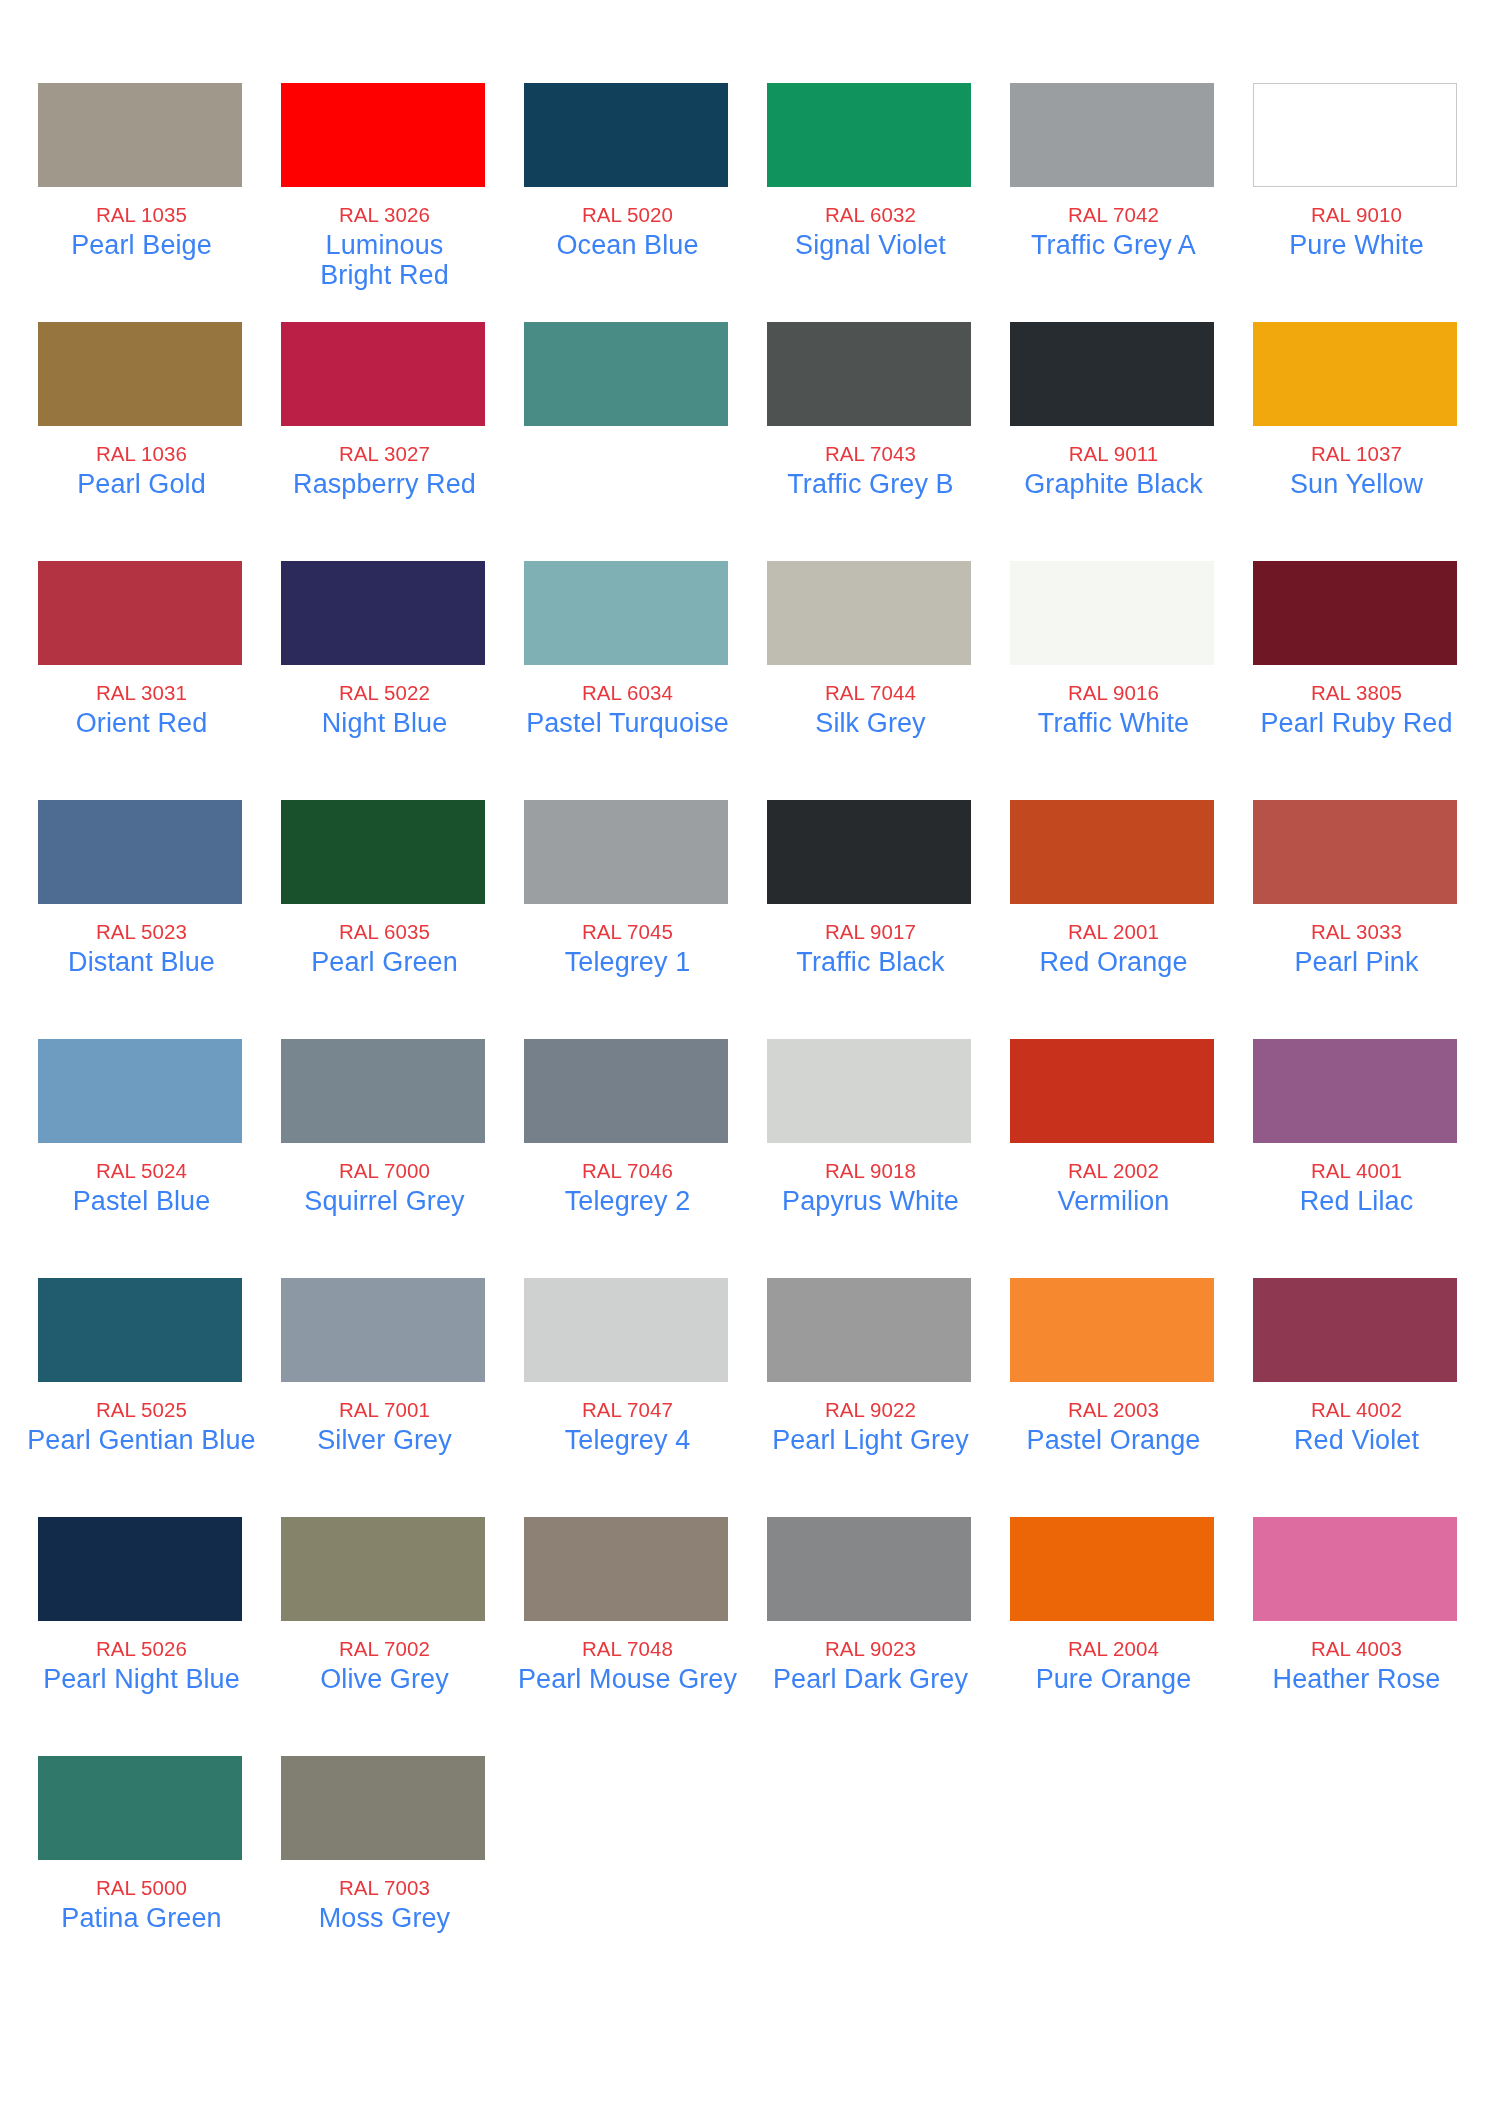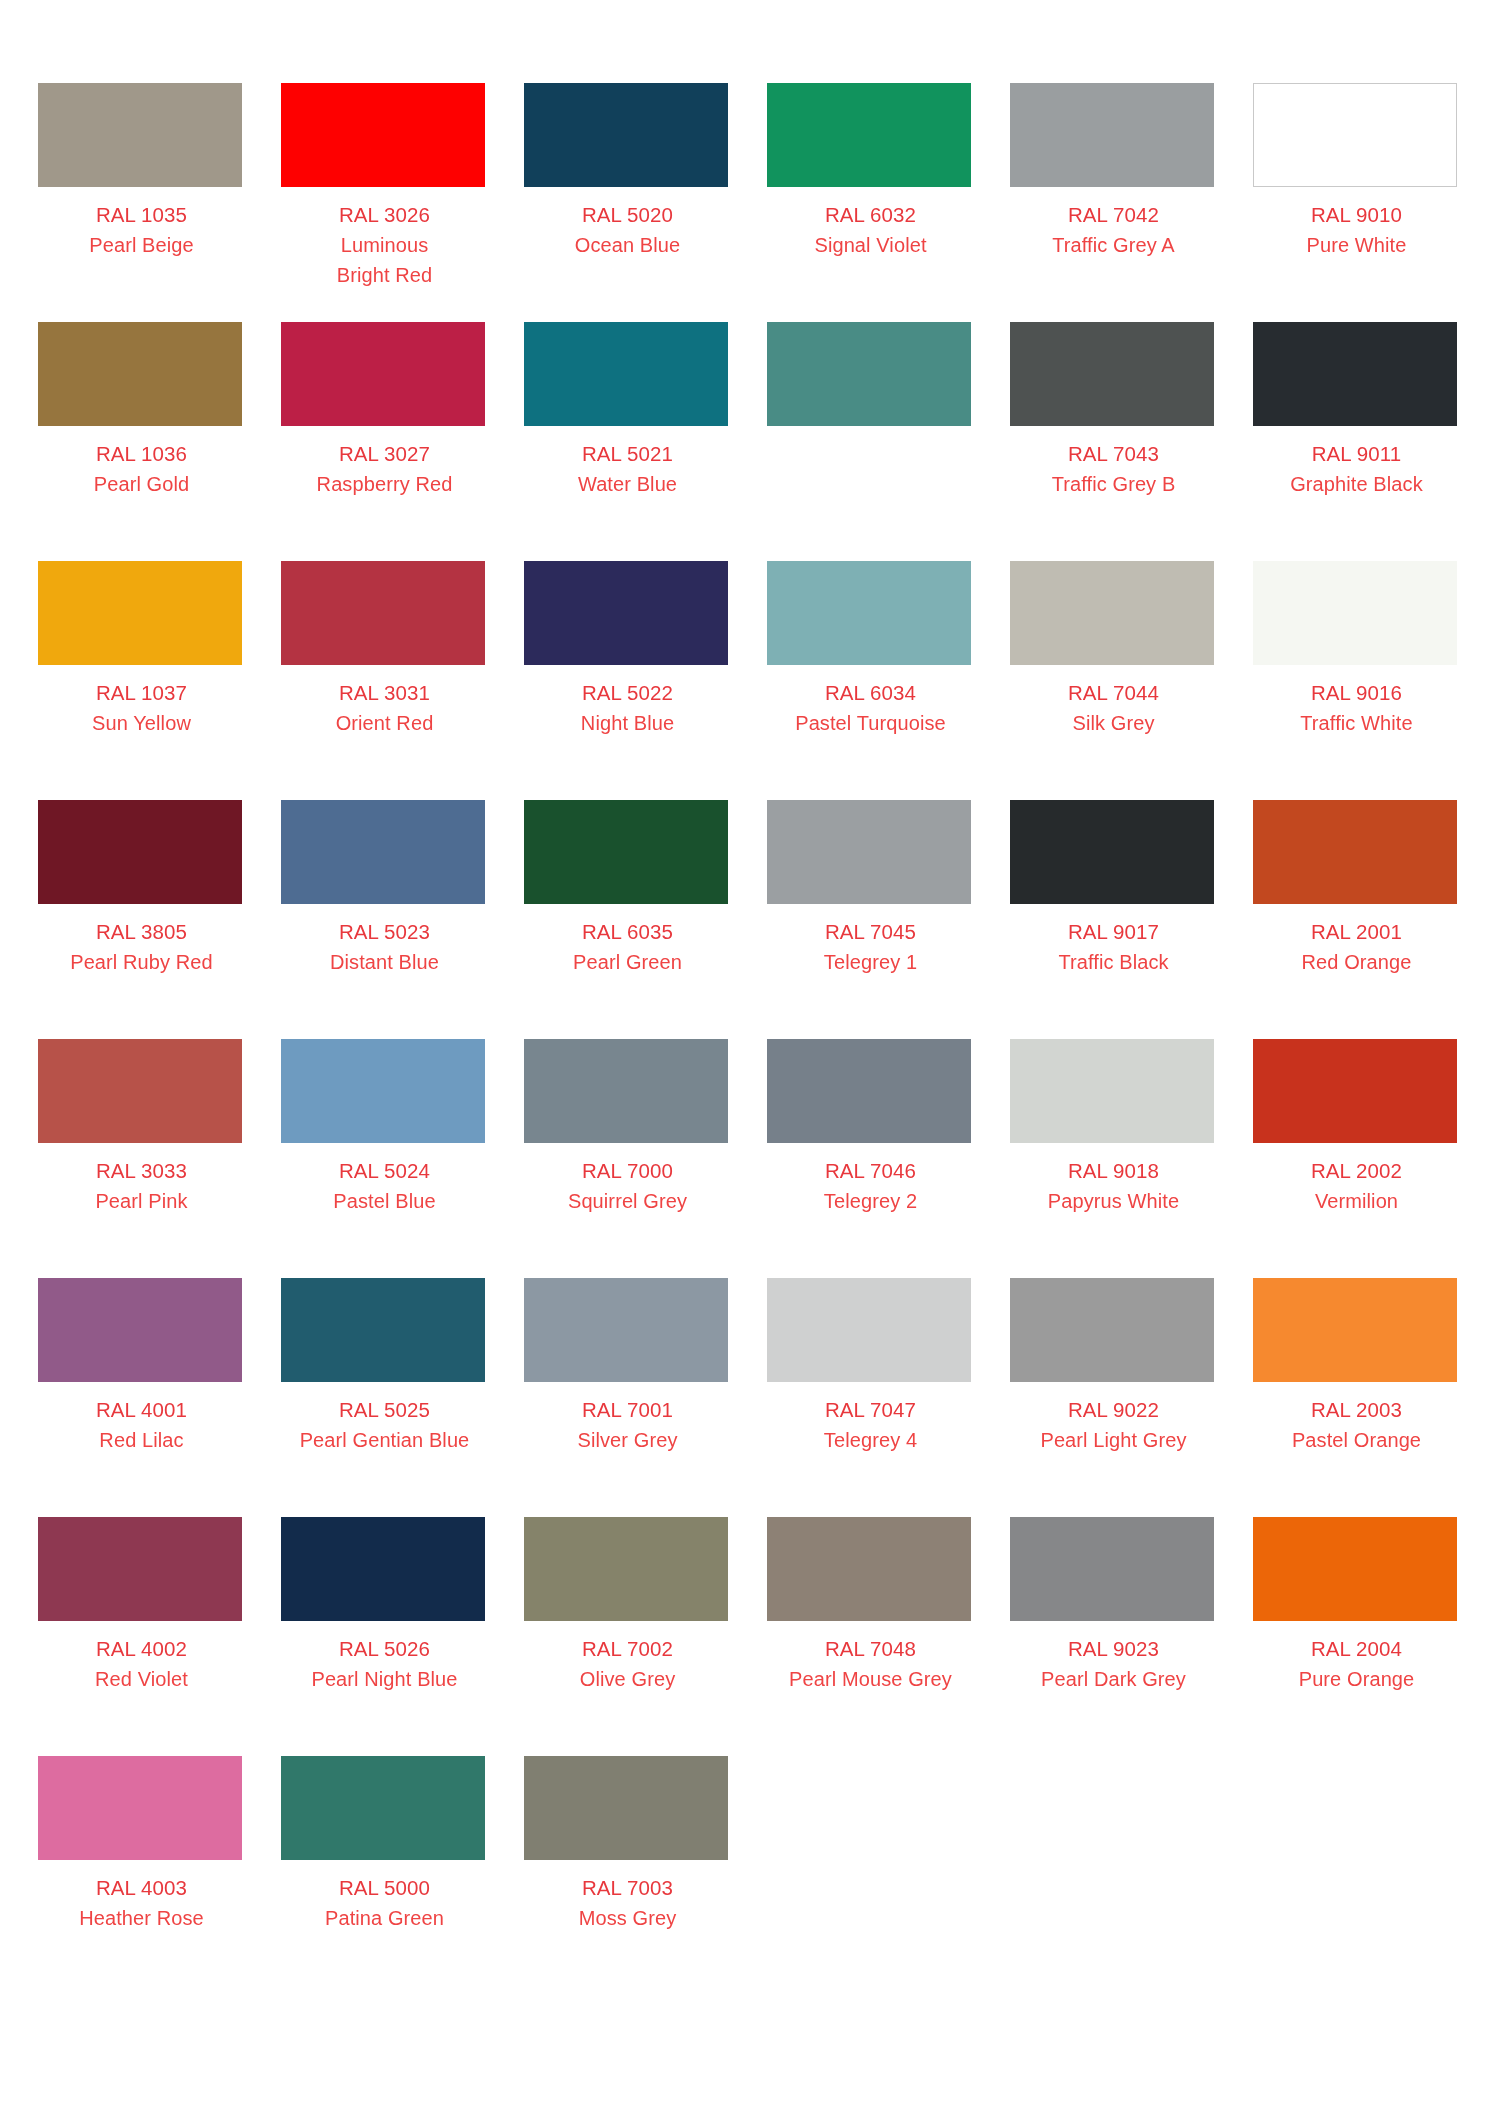--- a/index.html
+++ b/index.html
@@ -62,22 +62,22 @@
     display: block;
     color: #e8383d;
     font-size: 20.5px;
     line-height: 30px;
     letter-spacing: 0.1px;
     white-space: nowrap;
   }
 
   .ral-name {
     display: block;
-    color: #ef4444;
-    font-size: 20px;
+    color: #3b82f6;
+    font-size: 27px;
     line-height: 30px;
     letter-spacing: 0.1px;
     white-space: pre-line;
   }
 </style>
 </head>
 <body>
 
 <div id="chart-root">
   <div class="swatch-grid" id="grid">
@@ -132,27 +132,20 @@
         </div>
       </div>
       <div class="swatch-cell">
         <div class="swatch-chip" style="background-color: rgb(188, 31, 70);"></div>
         <div class="swatch-labels">
           <span class="ral-code">RAL 3027</span>
           <span class="ral-name">Raspberry Red</span>
         </div>
       </div>
       <div class="swatch-cell">
-        <div class="swatch-chip" style="background-color: rgb(14, 113, 128);"></div>
-        <div class="swatch-labels">
-          <span class="ral-code">RAL 5021</span>
-          <span class="ral-name">Water Blue</span>
-        </div>
-      </div>
-      <div class="swatch-cell">
         <div class="swatch-chip" style="background-color: rgb(73, 140, 133);"></div>
       </div>
       <div class="swatch-cell">
         <div class="swatch-chip" style="background-color: rgb(78, 82, 81);"></div>
         <div class="swatch-labels">
           <span class="ral-code">RAL 7043</span>
           <span class="ral-name">Traffic Grey B</span>
         </div>
       </div>
       <div class="swatch-cell">

